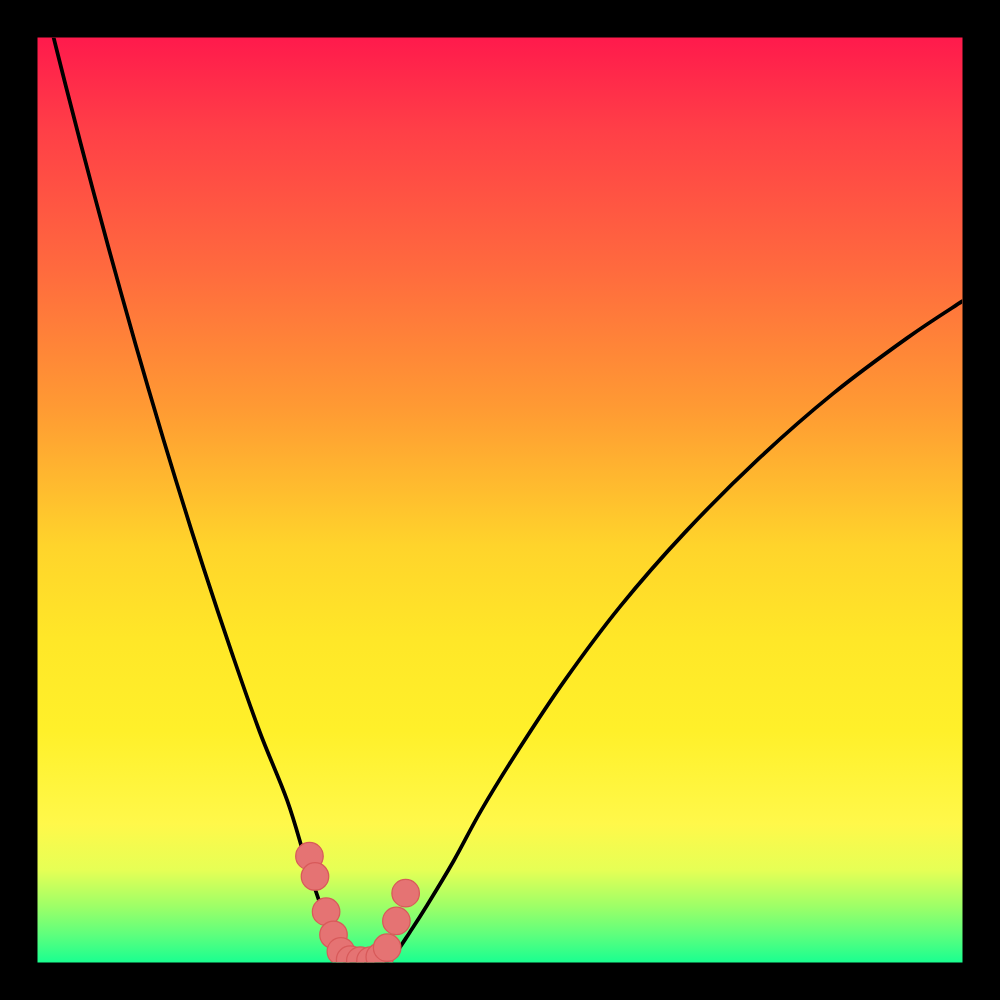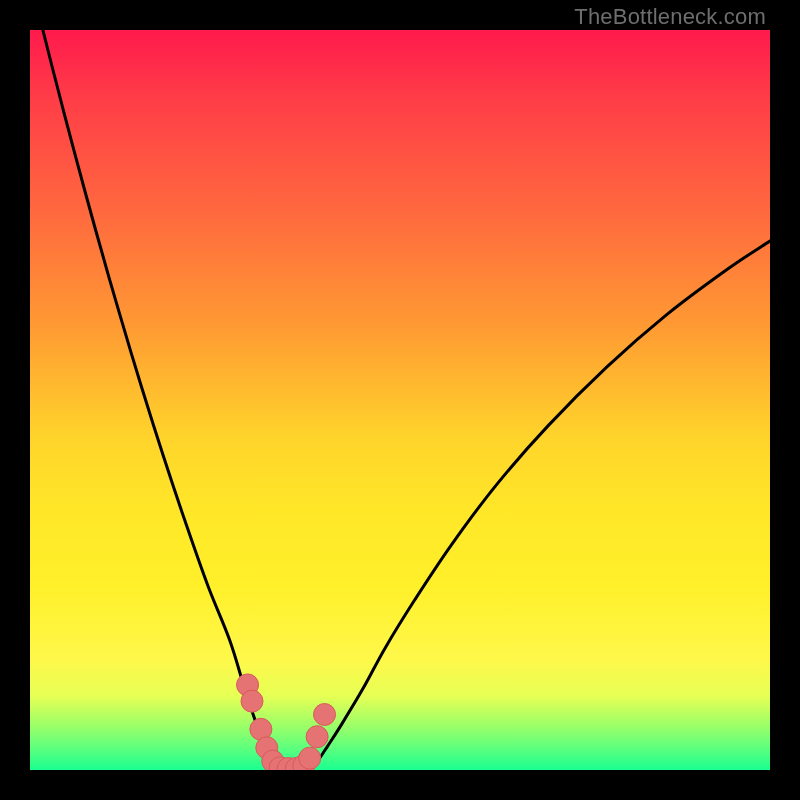--- a/index.html
+++ b/index.html
@@ -66,14 +66,13 @@
           <circle cx="250.11999999999998" cy="737.78" r="11" fill="#e57373" stroke="#d85a5a" stroke-width="1"></circle>
           <circle cx="258.26" cy="738.52" r="11" fill="#e57373" stroke="#d85a5a" stroke-width="1"></circle>
           <circle cx="266.4" cy="738.52" r="11" fill="#e57373" stroke="#d85a5a" stroke-width="1"></circle>
           <circle cx="273.8" cy="735.56" r="11" fill="#e57373" stroke="#d85a5a" stroke-width="1"></circle>
           <circle cx="279.71999999999997" cy="728.16" r="11" fill="#e57373" stroke="#d85a5a" stroke-width="1"></circle>
           <circle cx="287.11999999999995" cy="706.7" r="11" fill="#e57373" stroke="#d85a5a" stroke-width="1"></circle>
           <circle cx="294.52" cy="684.5" r="11" fill="#e57373" stroke="#d85a5a" stroke-width="1"></circle>
         </g>
       </svg>
   </div>
-  <div class="watermark">TheBottleneck.com</div>
 </div>
 
 </body></html>

